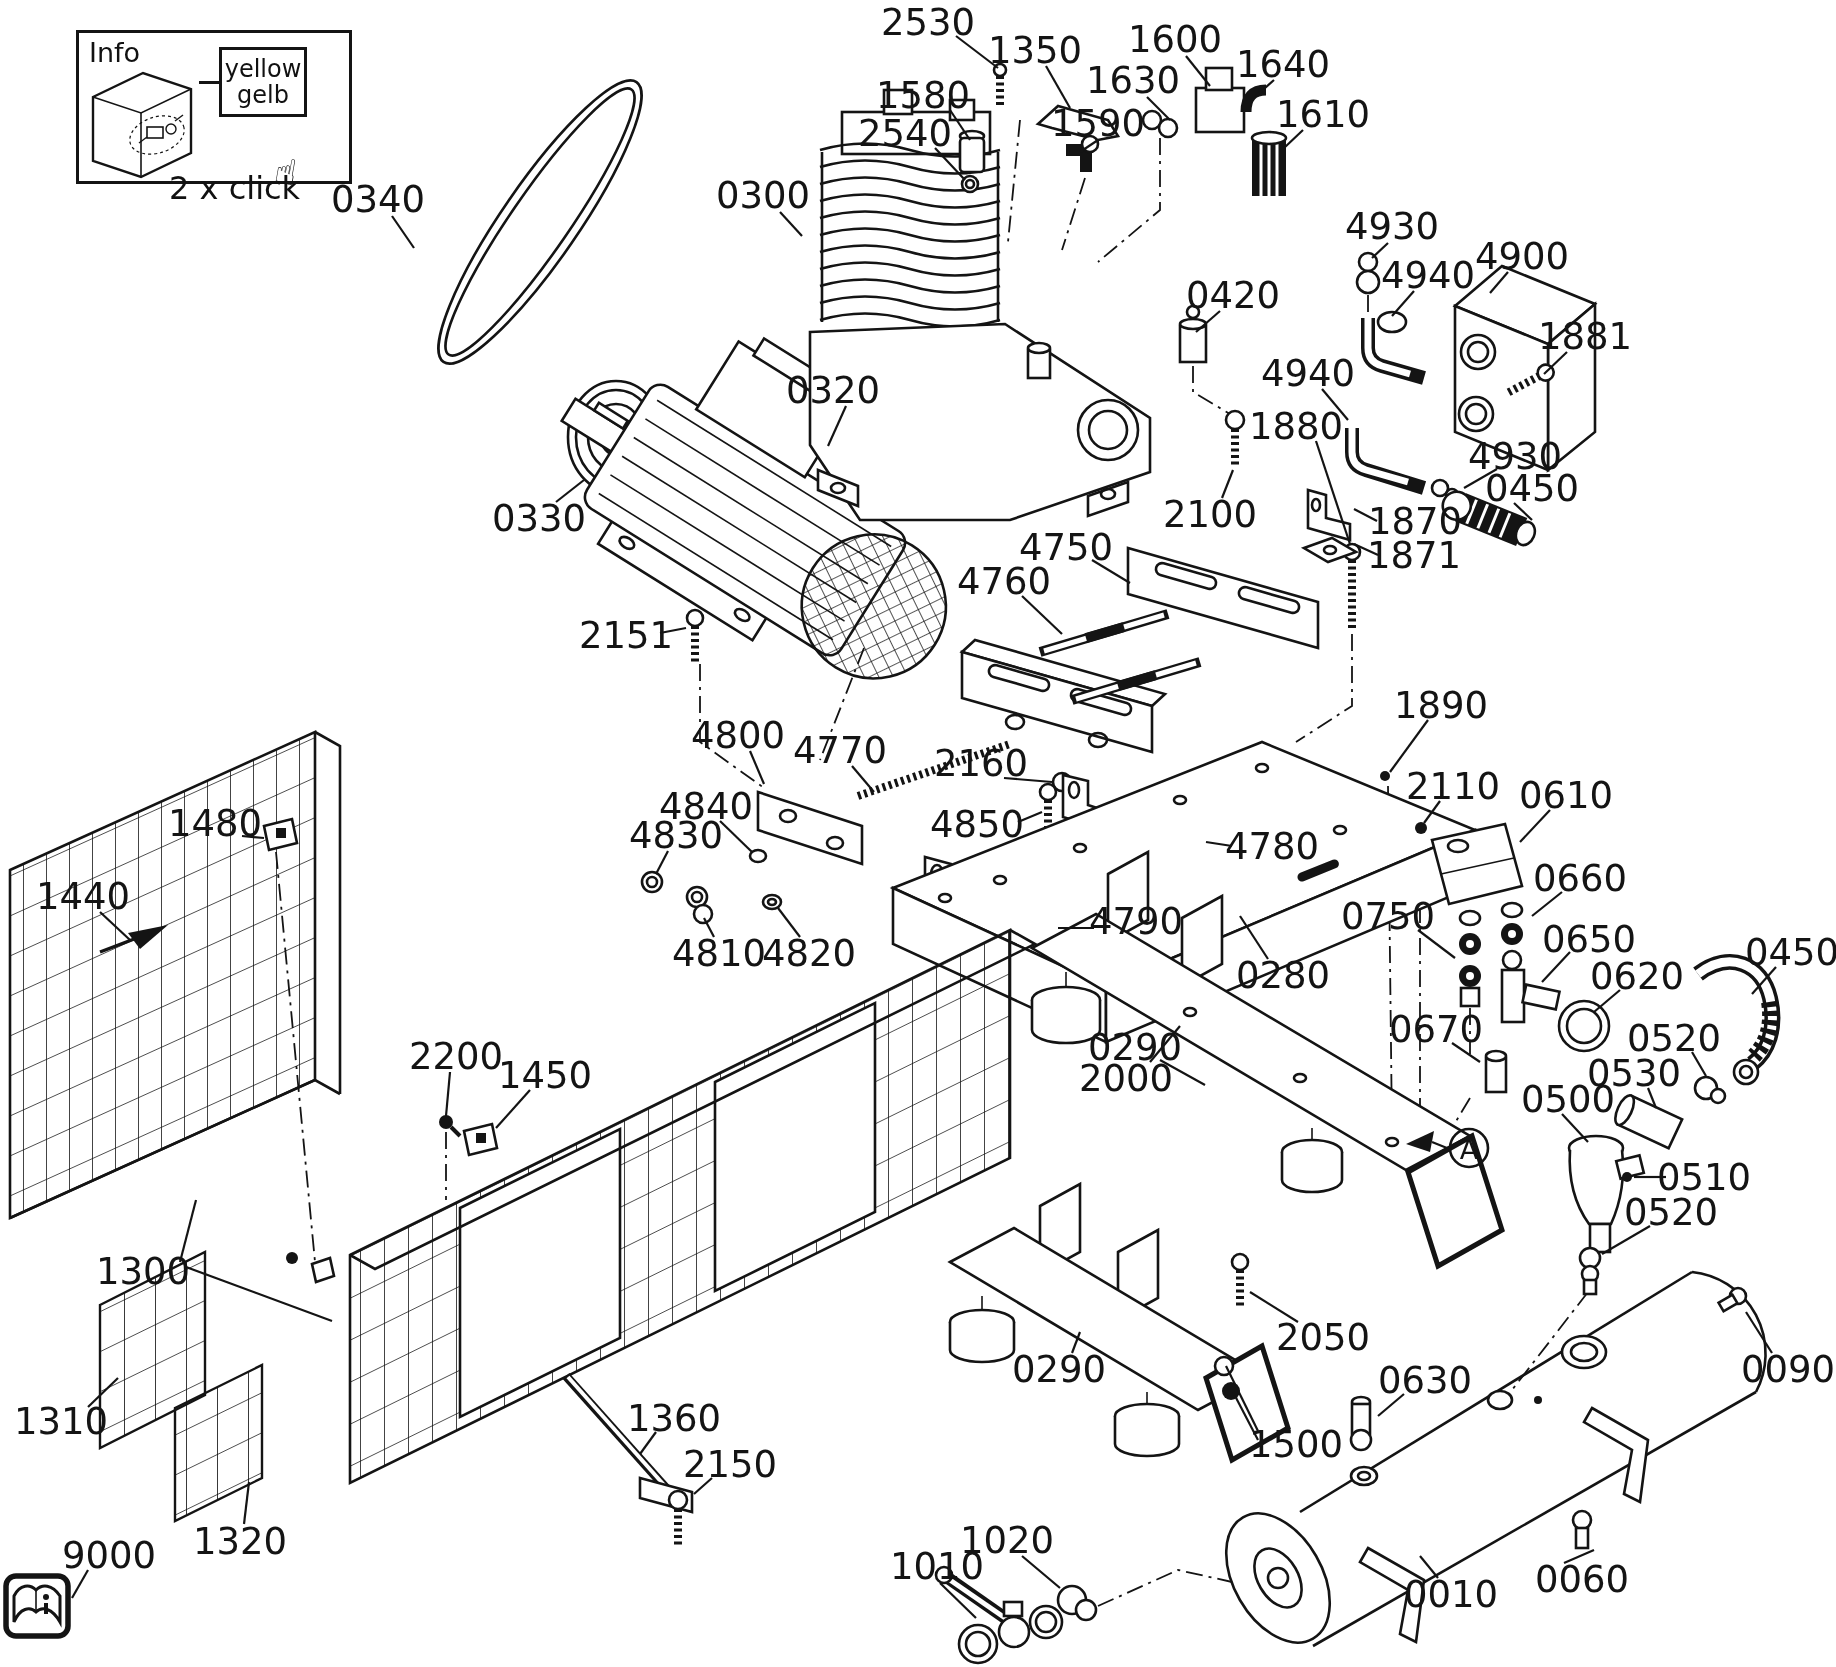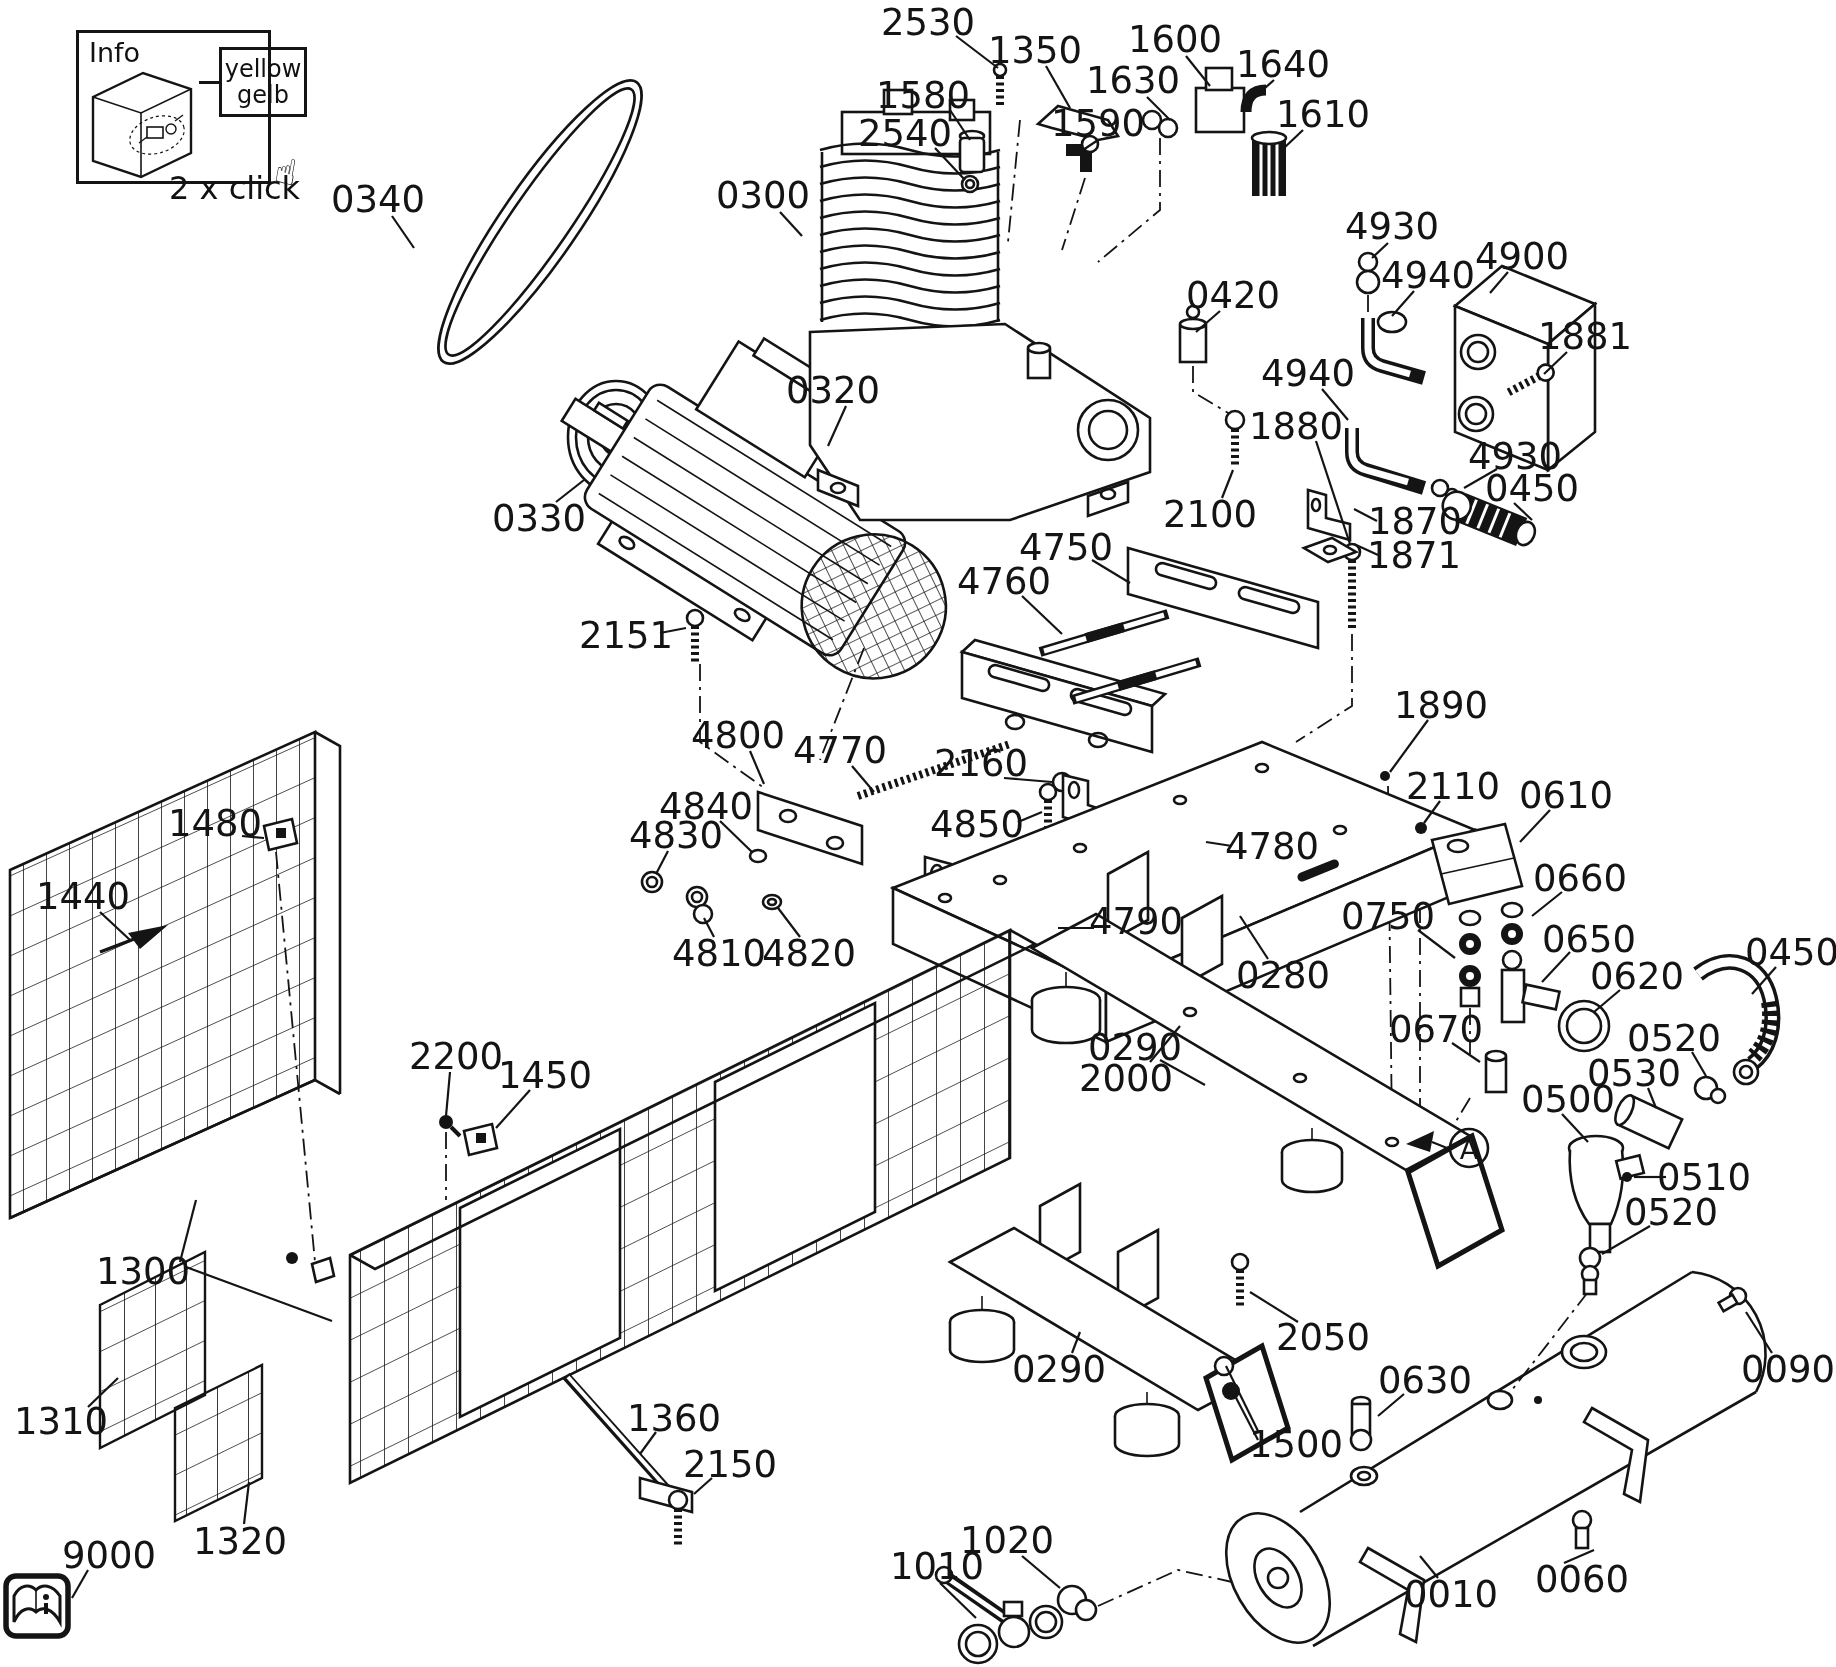--- a/index.html
+++ b/index.html
@@ -10,21 +10,21 @@
           text-anchor:middle;dominant-baseline:central;cursor:pointer;}
   .leader{stroke:#141414;stroke-width:2.2;}
   .ln{fill:#fff;stroke:#141414;stroke-width:2.6;}
   .lno{fill:none;stroke:#141414;stroke-width:2.6;}
   .lnthin{fill:none;stroke:#141414;stroke-width:1.6;}
   .lnthick{fill:#fff;stroke:#141414;stroke-width:5;}
   .dk{fill:#141414;stroke:none;}
   .dd{fill:none;stroke:#141414;stroke-width:1.8;stroke-dasharray:17 6 3 6;}
   .thread{fill:none;stroke:#141414;stroke-width:8;stroke-dasharray:3 3.5;}
   
-  .info-box{position:absolute;left:76px;top:30px;width:195px;height:154px;
+  .info-box{position:absolute;left:76px;top:30px;width:276px;height:154px;
             border:3px solid #141414;background:#fff;box-sizing:border-box;}
   .info-title{position:absolute;left:10px;top:4px;font-size:27px;}
   .mini-wrap{position:absolute;left:6px;top:26px;}
   .color-box{position:absolute;left:140px;top:14px;width:88px;height:70px;
              border:3px solid #141414;box-sizing:border-box;display:flex;flex-direction:column;
              align-items:center;justify-content:center;font-size:24px;line-height:1.1;}
   .connector{position:absolute;left:120px;top:48px;width:20px;border-top:3px solid #141414;}
   .click-row{position:absolute;left:90px;top:136px;font-size:32px;white-space:nowrap;}
   .hand{position:absolute;left:196px;top:118px;font-size:36px;transform:rotate(10deg);}
 </style>

